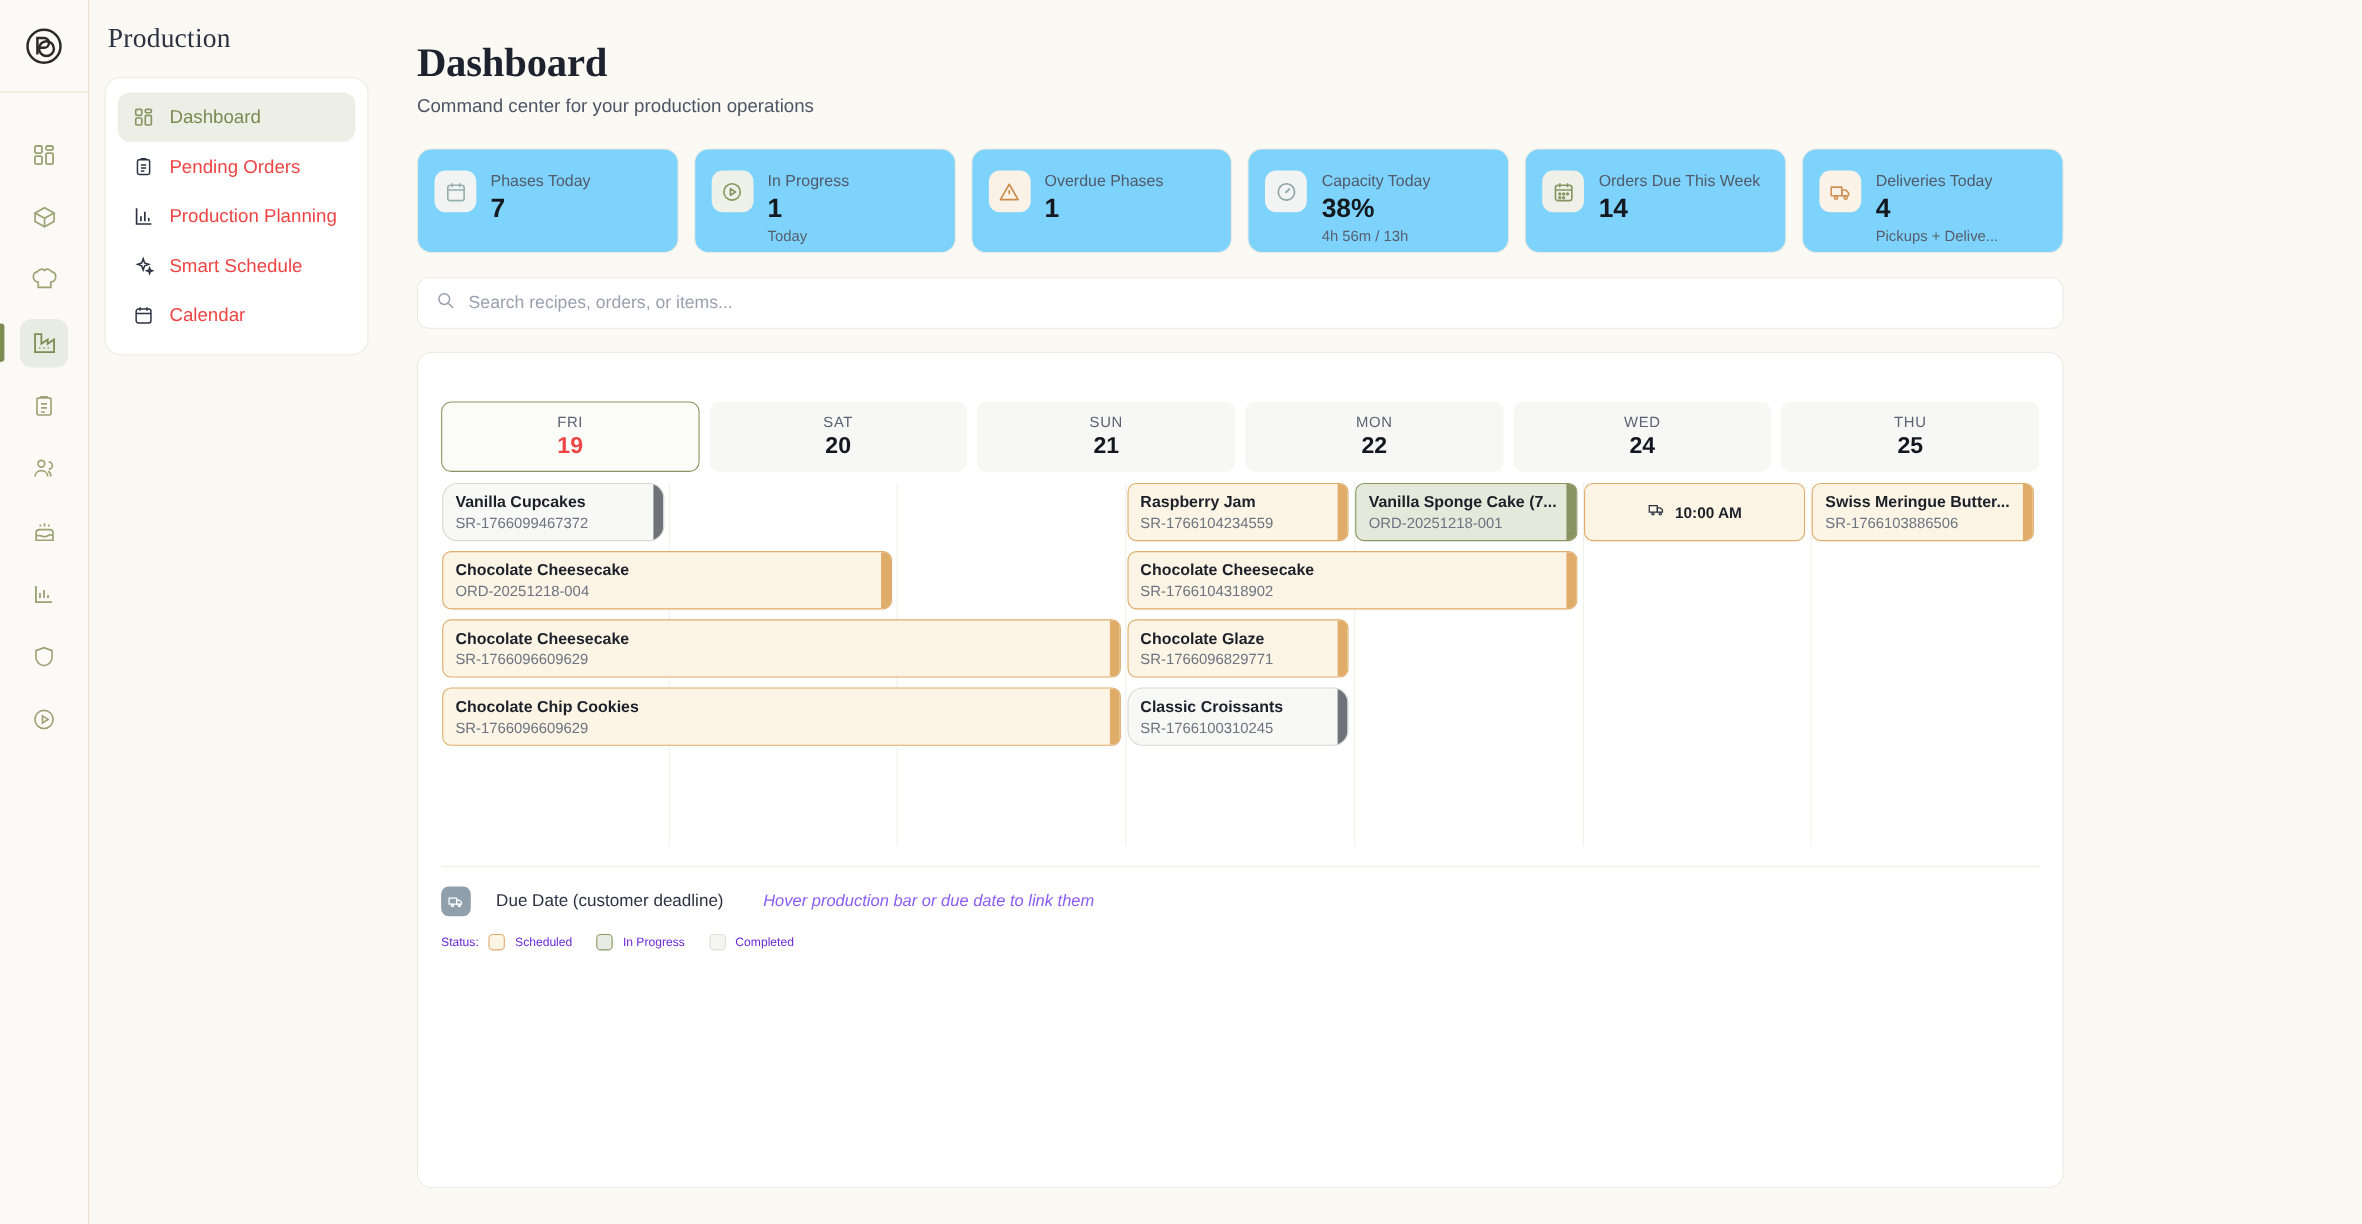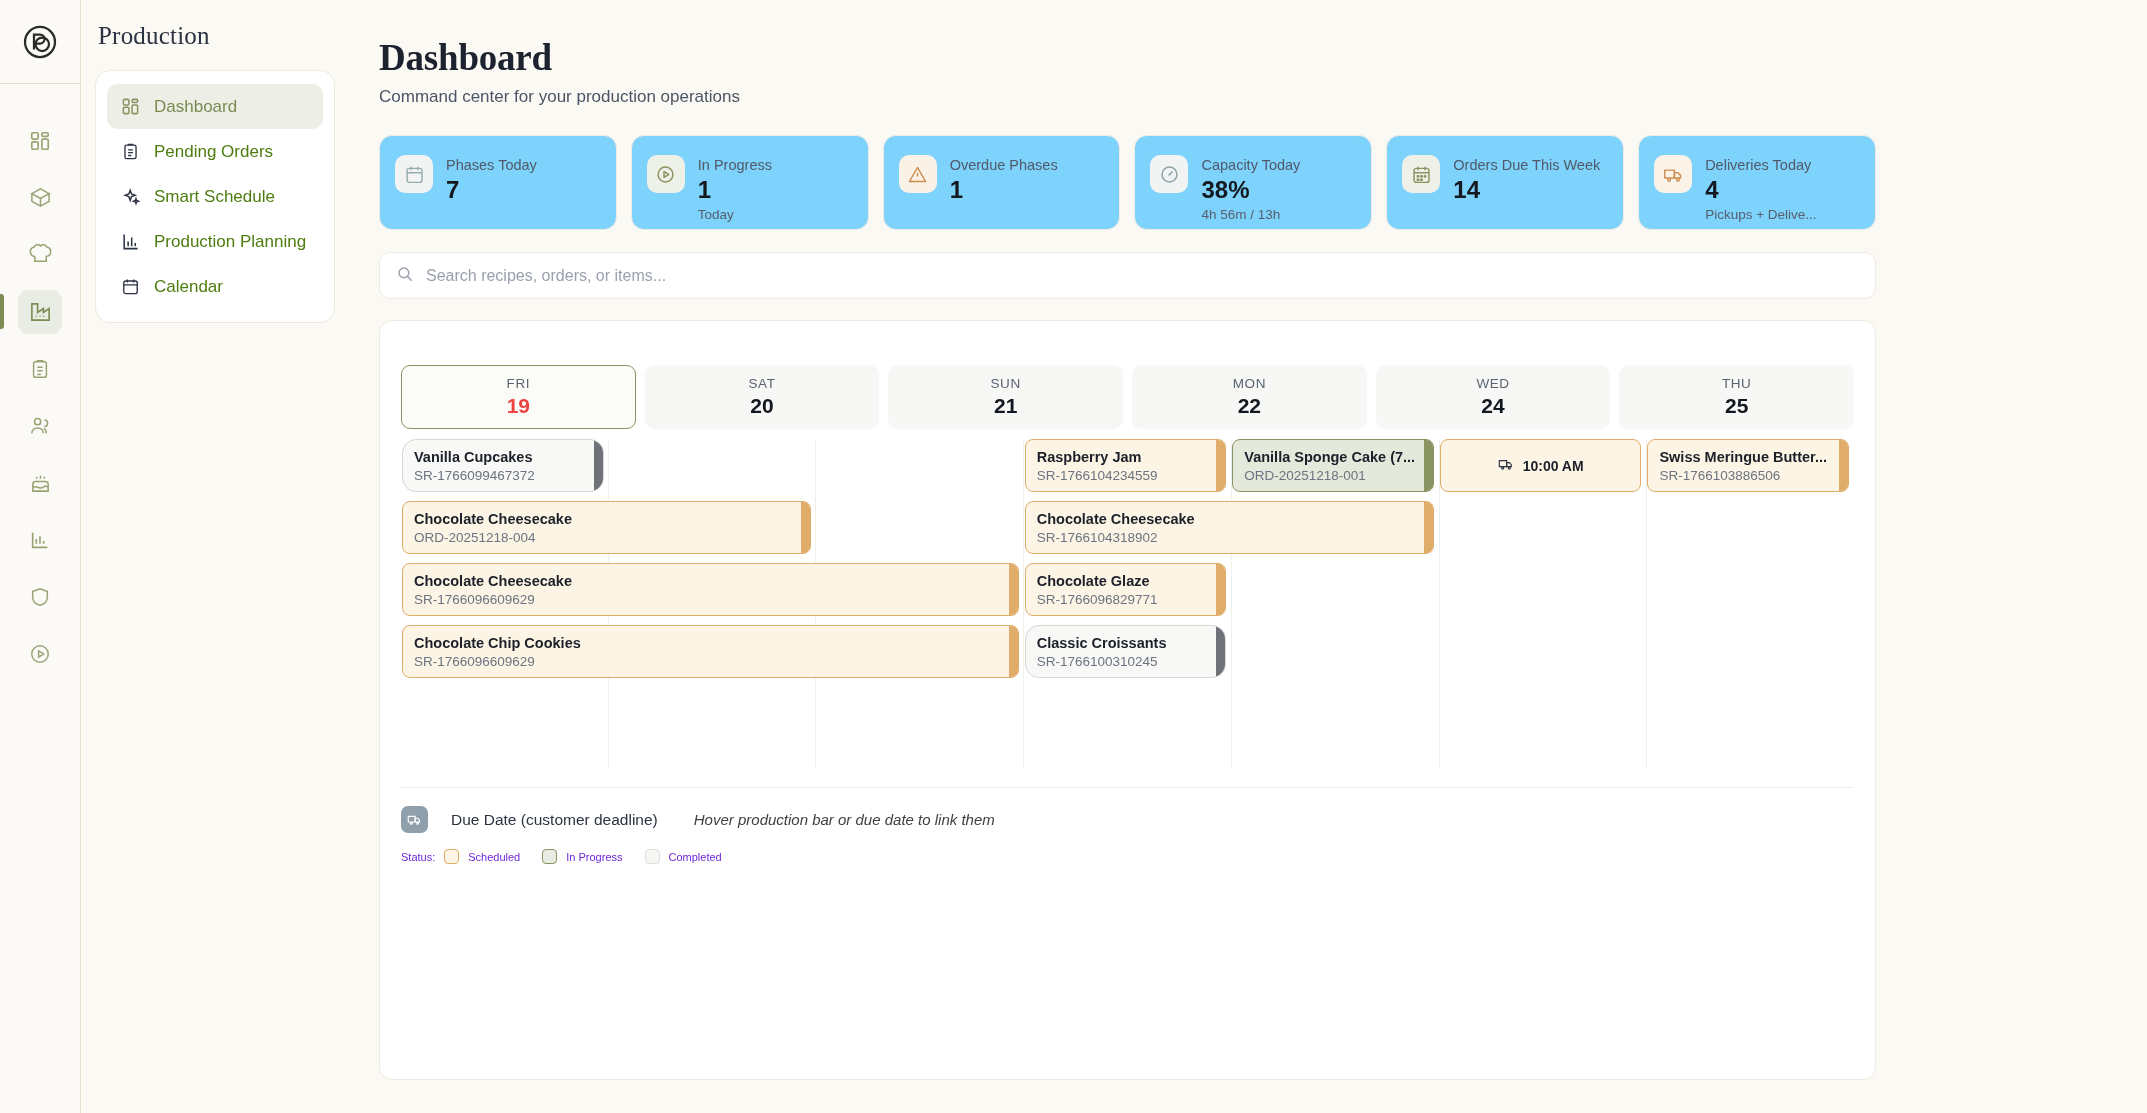--- a/index.html
+++ b/index.html
@@ -51,21 +51,21 @@
     padding-left: 17px; margin-bottom: 20px; letter-spacing: .2px;
   }
   .sec-card {
     margin-left: 14px; width: 240px;
     background: #FFFFFF; border: 1px solid #EFEAE0;
     border-radius: 15px; padding: 13px 11px;
   }
   .nav-item {
     display: flex; align-items: center; gap: 13px;
     height: 45px; padding: 0 13px; border-radius: 11px;
-    color: #4d7c0f; font-size: 17px;
+    color: #ef4444; font-size: 17px;
   }
   .nav-item.active { background: #EDEFE7; color: #7B8A52; font-weight: 400; }
   .nav-item .nav-ic { width: 21px; height: 21px; display:flex; align-items:center; justify-content:center; flex:none; }
 
   
   .main {
     flex: 1; padding: 36px 42px 0 31px; overflow: hidden;
   }
   .page-title {
     font-family: "Liberation Serif", serif;
@@ -174,21 +174,21 @@
   .delivery .dtime { font-size: 14px; font-weight: 700; color: #1B2029; }
 
   
   .legend { border-top: 1px solid #F0EDE7; margin-top: 18px; padding-top: 18px; }
   .legend-row1 { display: flex; align-items: center; gap: 23px; }
   .legend-chip {
     width: 27px; height: 27px; border-radius: 7px; background: #8FA0AC;
     display: flex; align-items: center; justify-content: center; flex: none;
   }
   .legend-lbl { font-size: 15.5px; color: #2B3241; }
-  .legend-hint { font-size: 15px; color: #404040; font-style: italic; margin-left: 13px; }
+  .legend-hint { font-size: 15px; color: #8b5cf6; font-style: italic; margin-left: 13px; }
   .legend-row2 { display: flex; align-items: center; gap: 9px; margin-top: 16px; }
   .legend-row2 .lb { font-size: 11px; color: #6d28d9; }
   .sw { width: 15px; height: 15px; border-radius: 4px; border: 1px solid; display:inline-block; }
   .sw.scheduled { background: #FCF4E5; border-color: #E0AC6A; }
   .sw.inprogress { background: #E9ECE2; border-color: #8A9462; }
   .sw.completed { background: #F5F5F3; border-color: #DEDEDA; }
   .lgap { margin-left: 13px; }
 </style>
 </head>
 <body>
@@ -313,36 +313,36 @@
               <rect x="5" y="4" width="14" height="17" rx="2"></rect>
               <path d="M9.5 4V3h5v1"></path>
               <path d="M9 10h6M9 13.5h6M9 17h4"></path>
             </svg>
         </span>
         <span>Pending Orders</span>
       </div>
 
       <div class="nav-item">
         <span class="nav-ic">
+          <svg width="19" height="19" viewBox="0 0 24 24" fill="none" stroke="#2B3241" stroke-width="1.9">
+              <path d="M4 3v18h17"></path>
+              <path d="M9 18v-6M13.5 18V7M18 18v-4"></path>
+            </svg>
+        </span>
+        <span>Production Planning</span>
+      </div>
+
+      <div class="nav-item">
+        <span class="nav-ic">
           <svg width="20" height="20" viewBox="0 0 24 24" fill="none" stroke="#2B3241" stroke-width="1.7">
               <path d="M11 4l1.6 4.4L17 10l-4.4 1.6L11 16l-1.6-4.4L5 10l4.4-1.6L11 4z"></path>
               <path d="M18 14l.8 2.2L21 17l-2.2.8L18 20l-.8-2.2L15 17l2.2-.8L18 14z"></path>
             </svg>
         </span>
         <span>Smart Schedule</span>
-      </div>
-
-      <div class="nav-item">
-        <span class="nav-ic">
-          <svg width="19" height="19" viewBox="0 0 24 24" fill="none" stroke="#2B3241" stroke-width="1.9">
-              <path d="M4 3v18h17"></path>
-              <path d="M9 18v-6M13.5 18V7M18 18v-4"></path>
-            </svg>
-        </span>
-        <span>Production Planning</span>
       </div>
 
       <div class="nav-item">
         <span class="nav-ic">
           <svg width="19" height="19" viewBox="0 0 24 24" fill="none" stroke="#2B3241" stroke-width="1.7">
               <rect x="3.5" y="5" width="17" height="16" rx="2.5"></rect>
               <path d="M3.5 10h17M8 3v4M16 3v4"></path>
             </svg>
         </span>
         <span>Calendar</span>

